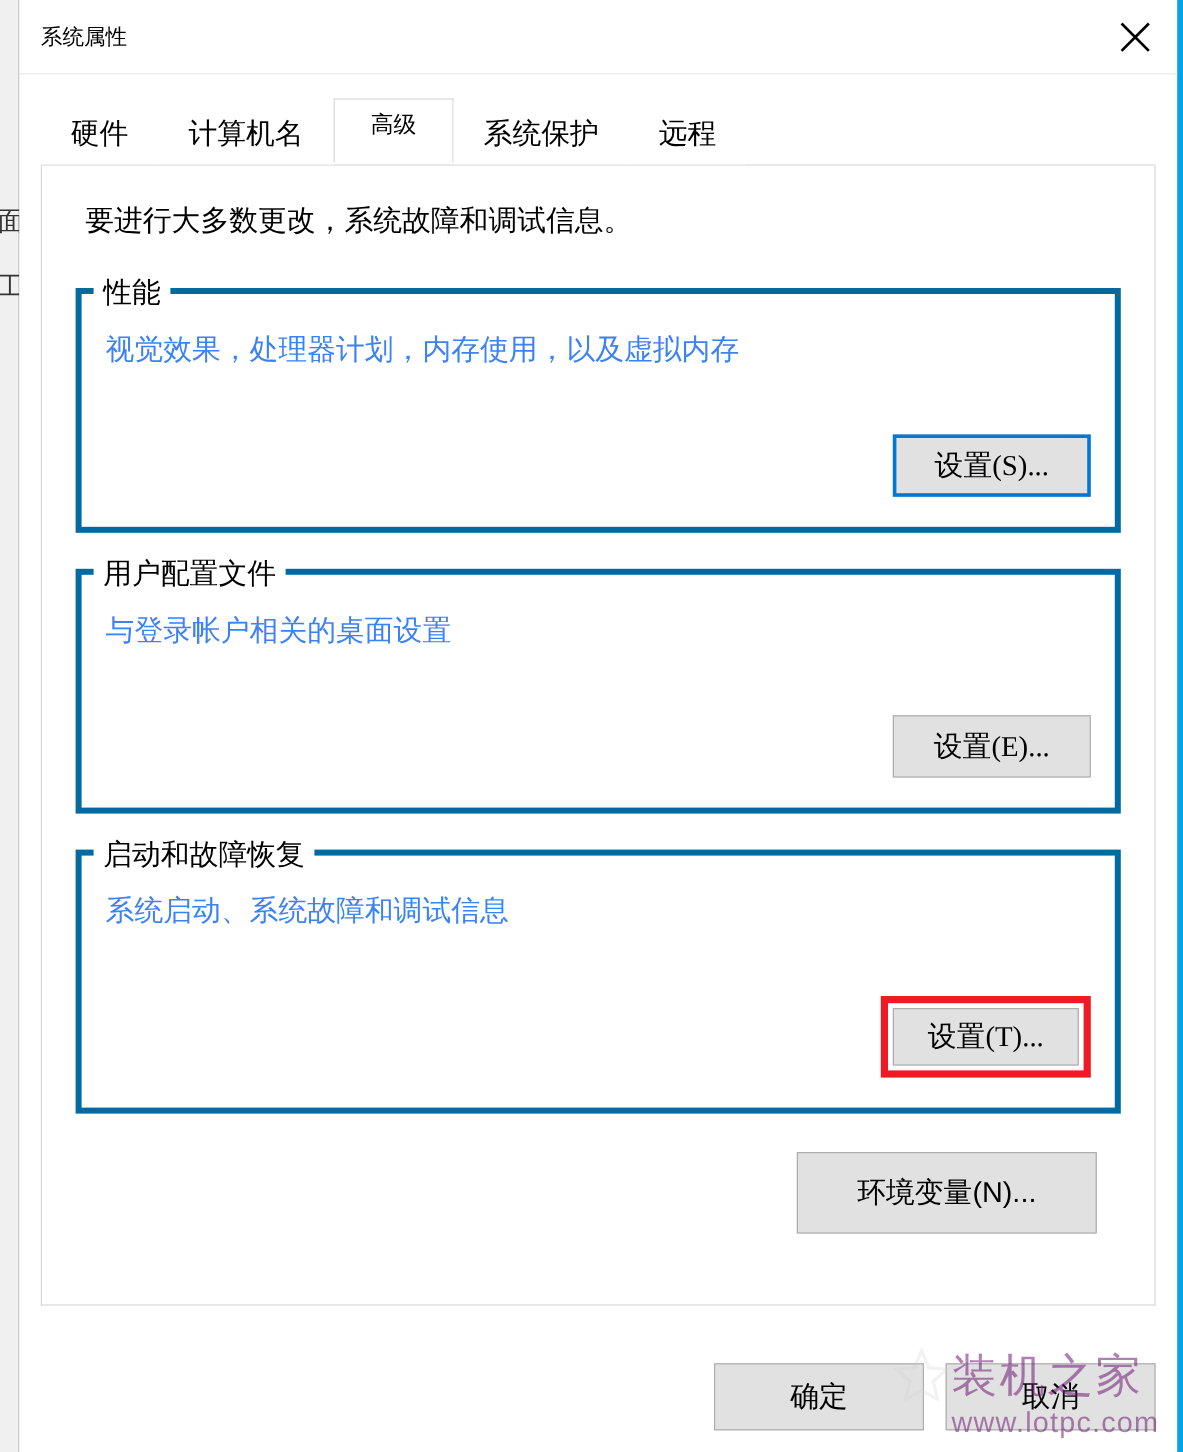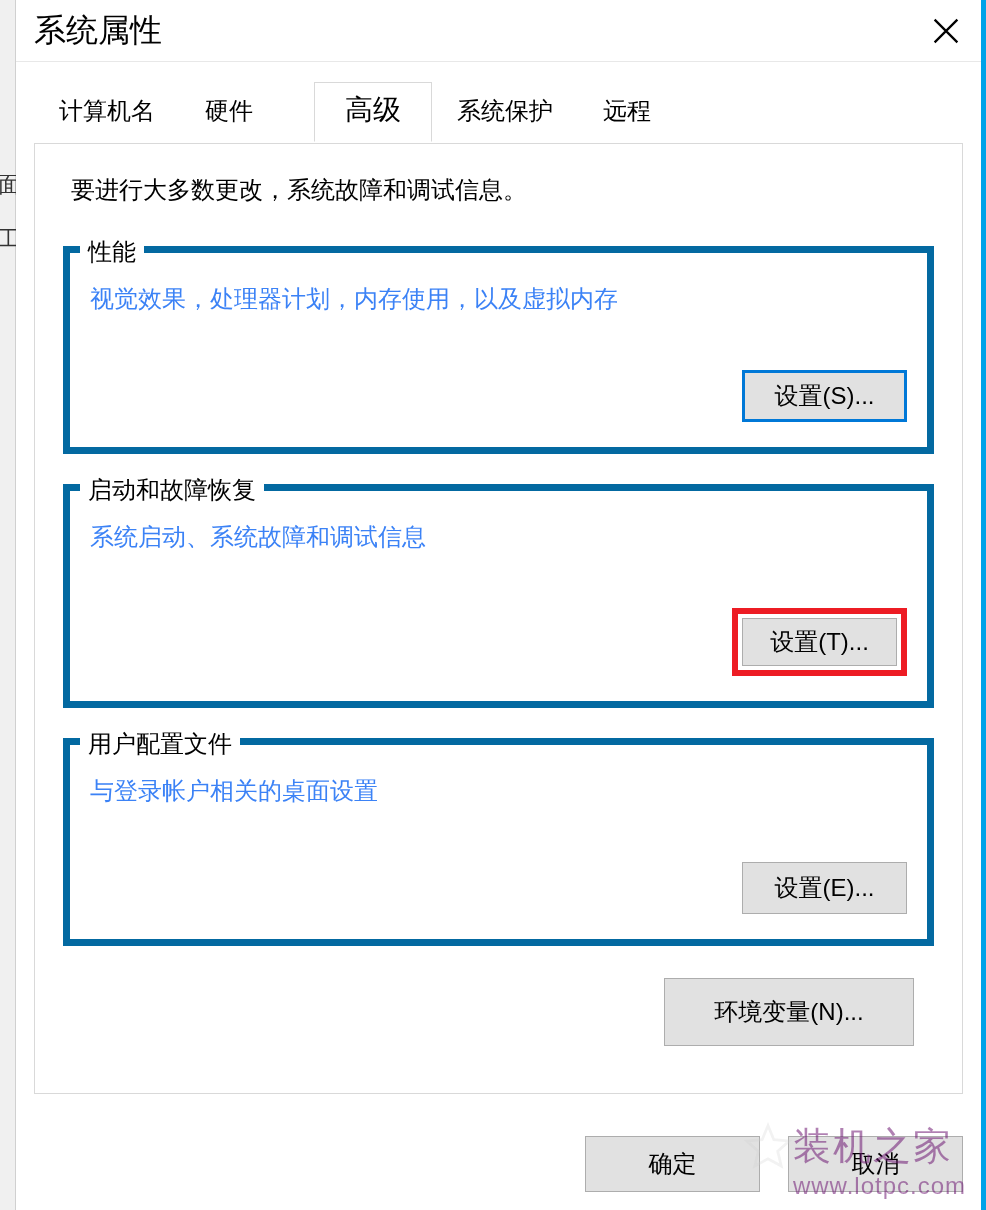--- a/index.html
+++ b/index.html
@@ -23,21 +23,21 @@
     }
     .titlebar {
       height: 62px;
       display: flex;
       align-items: center;
       justify-content: space-between;
       padding: 0 0 0 18px;
       border-bottom: 1px solid #e8e8e8;
     }
     .titlebar-title {
-      font-size: 32px;
+      font-size: 18px;
       color: #000;
     }
     .close-btn {
       width: 70px;
       height: 62px;
       display: flex;
       align-items: center;
       justify-content: center;
       cursor: pointer;
     }
@@ -60,43 +60,43 @@
       border: 1px solid transparent;
       border-bottom: none;
       cursor: pointer;
       background: #fff;
       position: relative;
     }
     .tab.active {
       border: 1px solid #d9d9d9;
       border-bottom: 1px solid #fff;
       margin-bottom: -1px;
-      font-size: 28px;
+      font-size: 19px;
       padding: 8px 30px 12px 30px;
       top: -2px;
-      margin-left: 36px;
     }
     .tab-content {
       border: 1px solid #d9d9d9;
       border-top: none;
       padding: 30px 28px 30px 28px;
       min-height: 950px;
       position: relative;
     }
     .admin-note {
       font-size: 24px;
       color: #000;
       margin-bottom: 40px;
       padding-left: 8px;
     }
     .group {
-      border: 7px solid #0369a1;
+      border: 5px solid #0369a1;
       position: relative;
       padding: 30px 20px 25px 20px;
       margin-bottom: 30px;
+      font-family: Liberation Serif, serif;
     }
     .group-legend {
       position: absolute;
       top: -17px;
       left: 10px;
       background: #fff;
       padding: 0 8px;
       font-size: 24px;
       color: #000;
     }
@@ -138,21 +138,21 @@
       justify-content: flex-end;
       margin-top: 32px;
       padding-right: 20px;
     }
     .env-row .win-button { min-width: 250px; height: 68px; }
     .footer-buttons {
       position: absolute;
       bottom: 18px;
       right: 18px;
       display: flex;
-      gap: 28px;
+      gap: 18px;
       margin-left: 21px;
     }
     .footer-buttons .win-button {
       min-width: 175px;
       height: 56px;
     }
     .bg-hint-left {
       position: absolute;
       left: 0; top: 0; bottom: 0;
       width: 16px;
@@ -196,56 +196,56 @@
     <div class="titlebar-title">系统属性</div>
     <div class="close-btn">
       <svg viewBox="0 0 16 16">
           <path d="M1 1 L15 15 M15 1 L1 15" stroke="#000" stroke-width="1.4" fill="none"></path>
         </svg>
     </div>
   </div>
 
   <div class="window-body">
     <div class="tabs">
+      <div class="tab">硬件</div>
       <div class="tab">计算机名</div>
-      <div class="tab">硬件</div>
       <div class="tab active">高级</div>
       <div class="tab">系统保护</div>
       <div class="tab">远程</div>
     </div>
 
     <div class="tab-content">
       <div class="admin-note">要进行大多数更改，系统故障和调试信息。</div>
 
       <div class="group">
         <div class="group-legend">性能</div>
         <div class="group-desc">视觉效果，处理器计划，内存使用，以及虚拟内存</div>
         <div class="group-btn-row">
           <button class="win-button focused">设置(S)...</button>
+        </div>
+      </div>
+
+      <div class="group">
+        <div class="group-legend">用户配置文件</div>
+        <div class="group-desc">与登录帐户相关的桌面设置</div>
+        <div class="group-btn-row">
+          <button class="win-button">设置(E)...</button>
         </div>
       </div>
 
       <div class="group">
         <div class="group-legend">启动和故障恢复</div>
         <div class="group-desc">系统启动、系统故障和调试信息</div>
         <div class="group-btn-row">
           <span class="highlight-red">
             <button class="win-button">设置(T)...</button>
           </span>
         </div>
       </div>
 
-      <div class="group">
-        <div class="group-legend">用户配置文件</div>
-        <div class="group-desc">与登录帐户相关的桌面设置</div>
-        <div class="group-btn-row">
-          <button class="win-button">设置(E)...</button>
-        </div>
-      </div>
-
       <div class="env-row">
         <button class="win-button">环境变量(N)...</button>
       </div>
     </div>
 
     <div class="footer-buttons">
       <button class="win-button">确定</button>
       <button class="win-button">取消</button>
     </div>
   </div>

